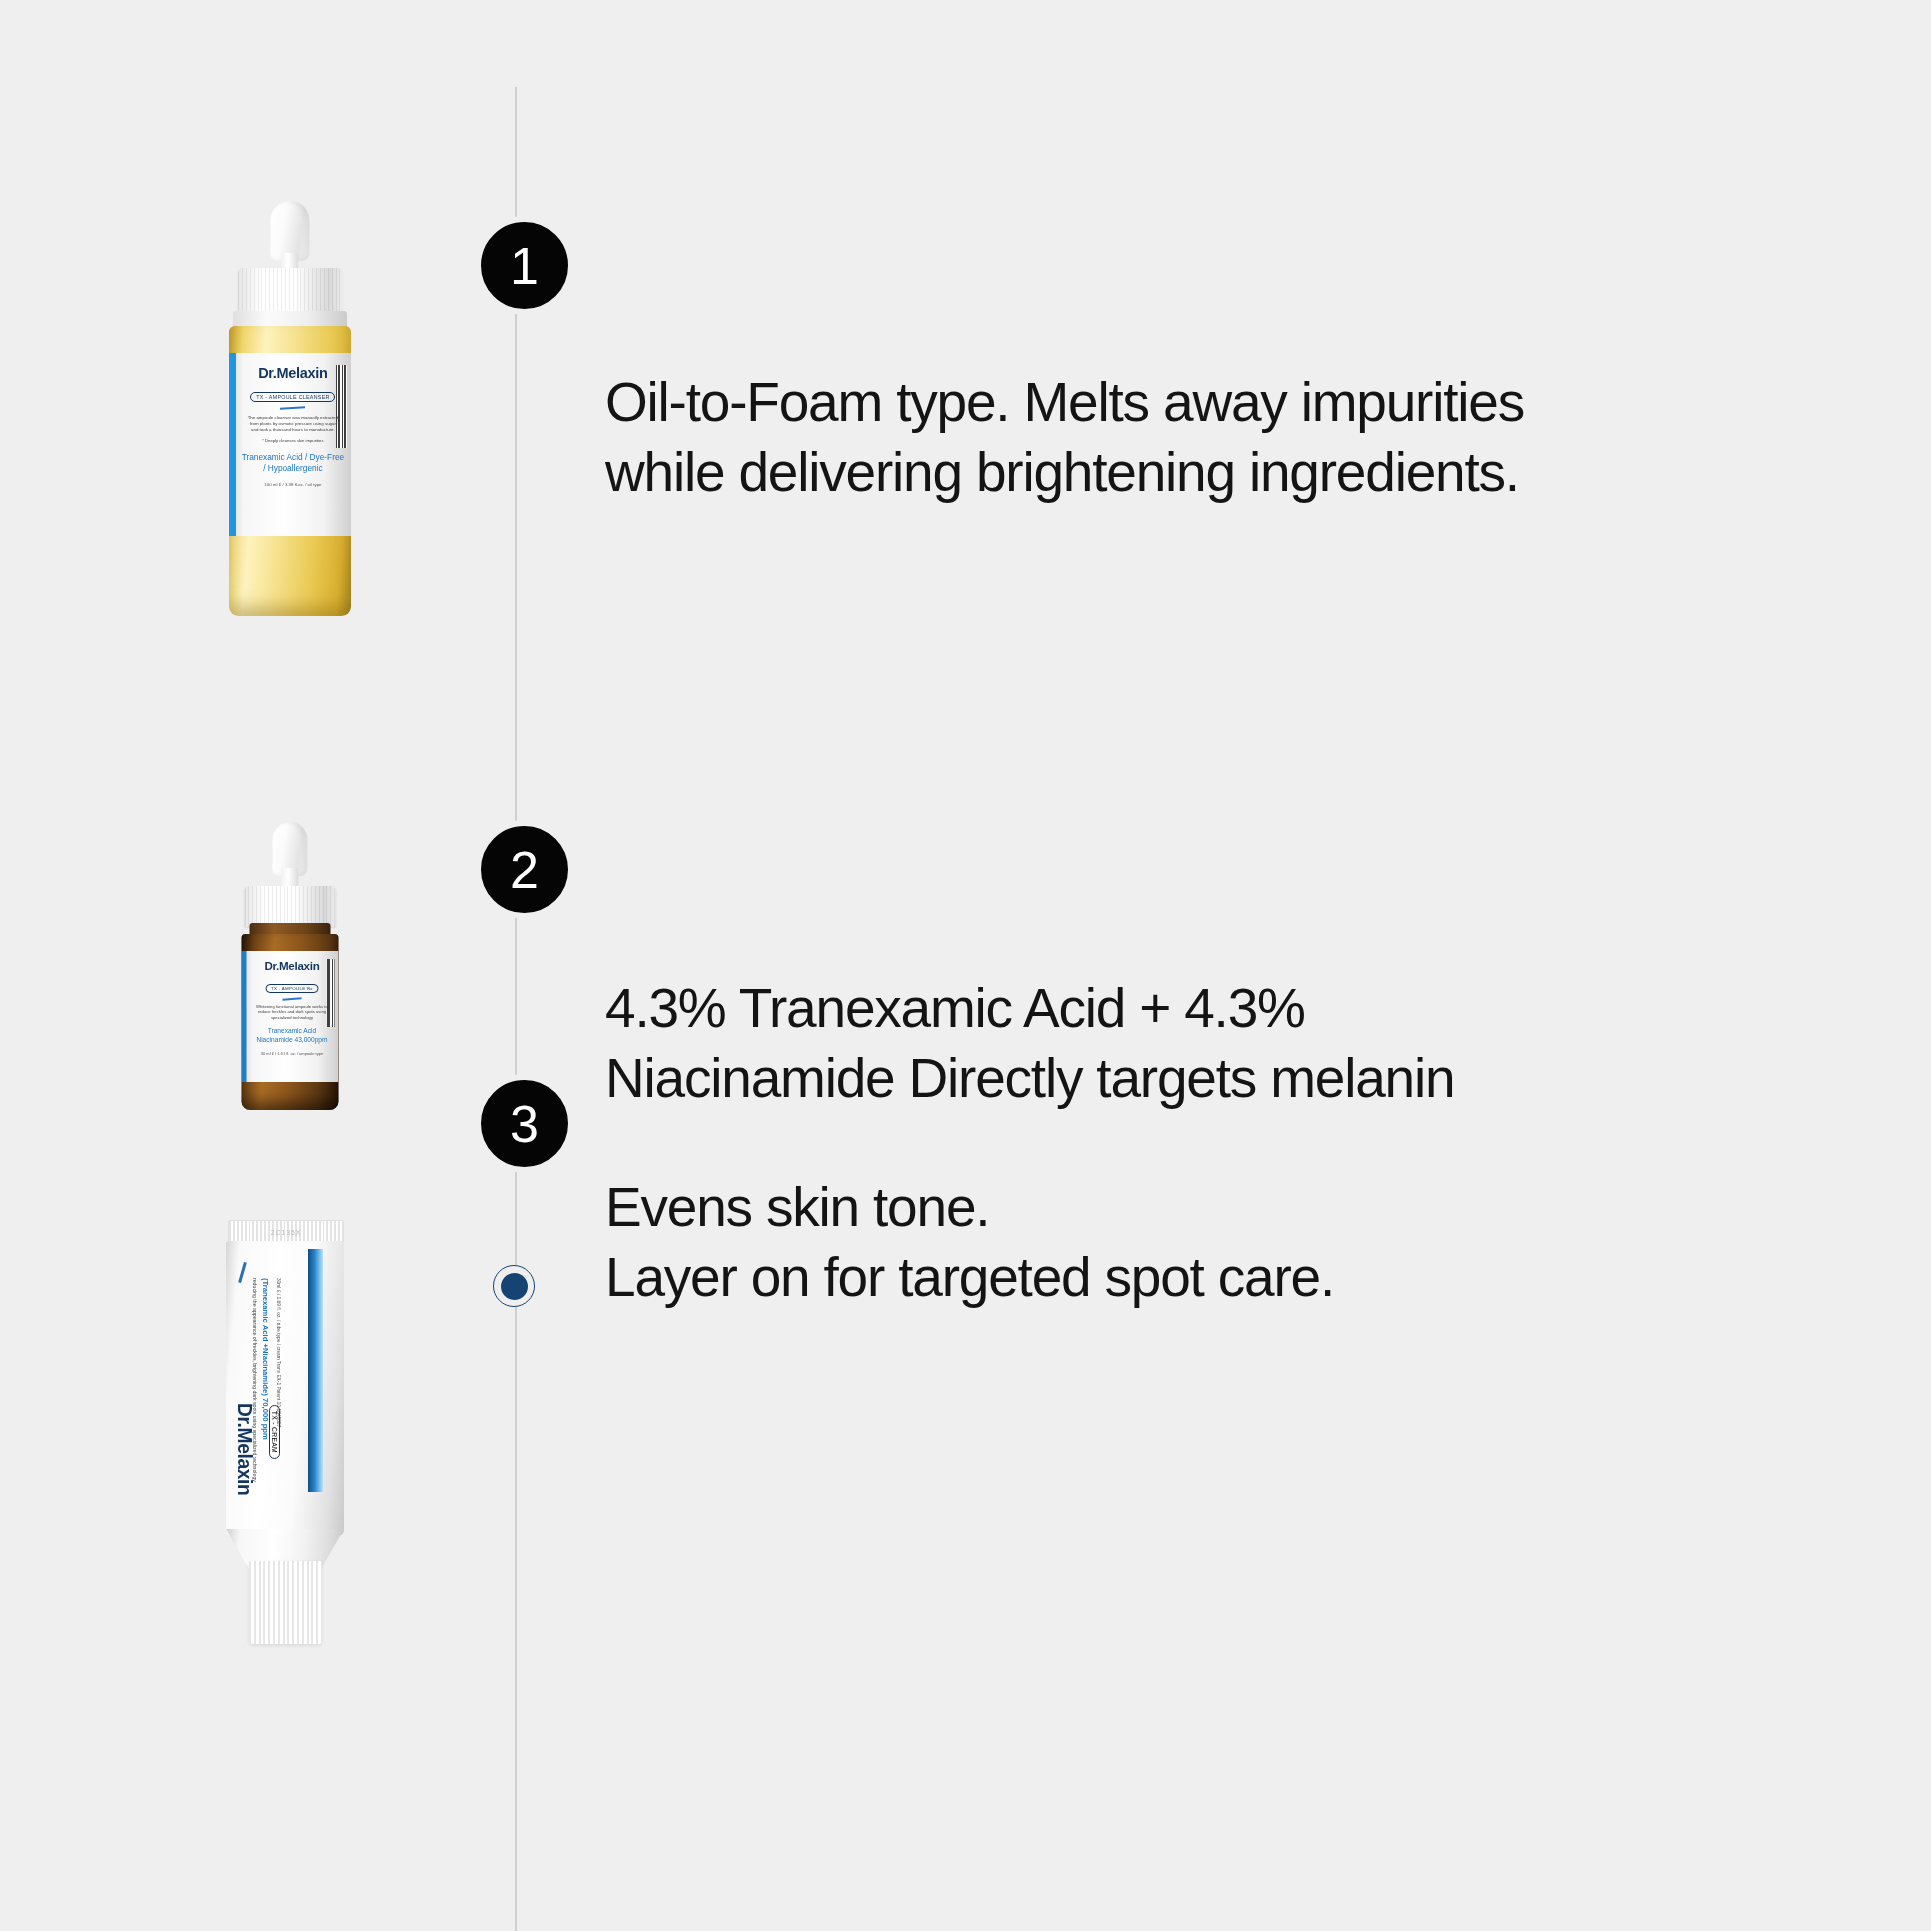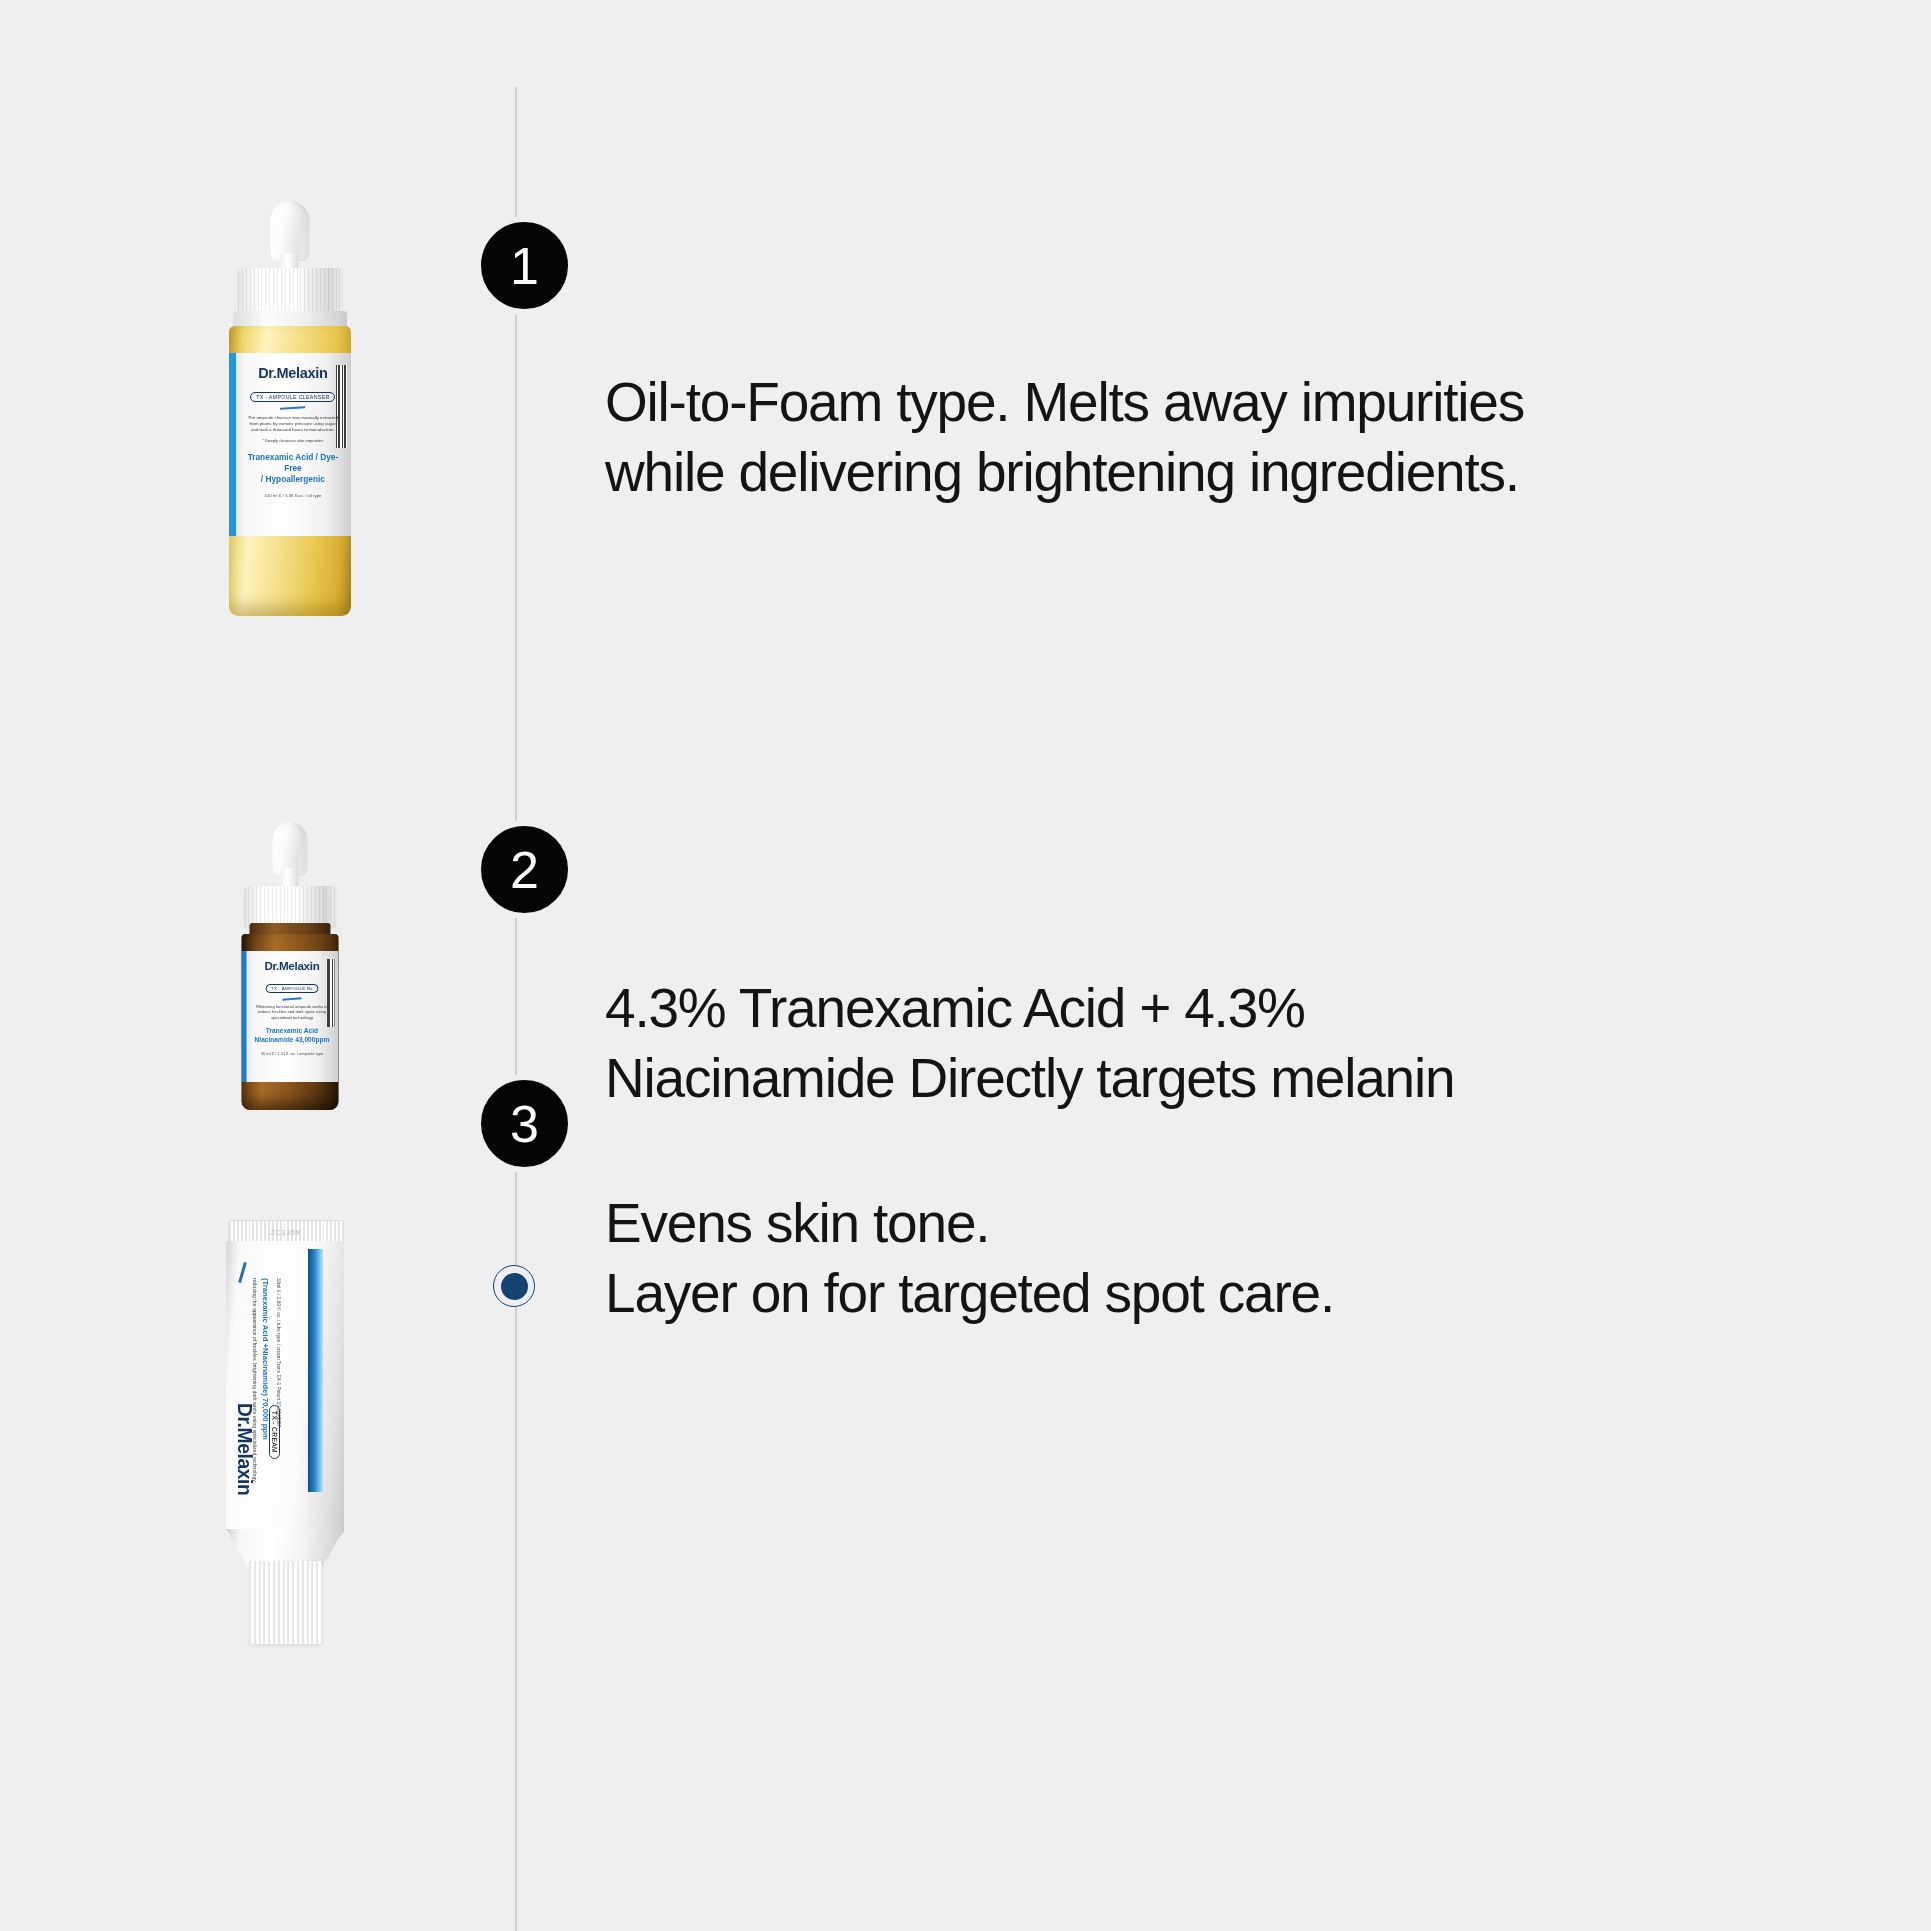--- a/index.html
+++ b/index.html
@@ -144,21 +144,21 @@
     letter-spacing: 0.3px;
   }
   .dash {
     width: 25px;
     height: 1.9px;
     background: #2b76c7;
     margin: 3.9px auto;
     transform: skewY(-4deg);
   }
   .fineprint { color: #3b3b3b; line-height: 1.35; }
-  .ingredient { color: #1a74c4; font-weight: bold; line-height: 1.3; }
+  .ingredient { color: #1a74c4; font-weight: normal; line-height: 1.3; }
   .volume { color: #555; }
   .barcode {
     position: absolute;
     right: 3.9px;
     background-image: repeating-linear-gradient(90deg,#222 0 1px, #fff 1px 1.9px, #222 1.9px 3.9px, #fff 3.9px 5.8px);
     opacity: .85;
   }
 
   
   .badge {
@@ -316,16 +316,16 @@
 
       <div style="position:absolute; left:46px; top:436px; width:73px; height:83px;
            background: repeating-linear-gradient(90deg,#e6e6e6 0 1.9px,#ffffff 1.9px 4.8px),
                        linear-gradient(90deg,#d4d4d4,#ffffff 30%,#f4f4f4 65%,#cfcfcf);
            border-radius:1.9px 1.9px 3.9px 3.9px; box-shadow: 0 1.9px 3.9px rgba(0,0,0,.08);"></div>
     </div>
   </div>
 
   <div class="badge" style="left:475px; top:-51px;">3</div>
 
-  <div class="copy" style="left:605px; top:63px; width:1246px;">Evens skin tone.
+  <div class="copy" style="left:605px; top:47px; width:1246px;">Evens skin tone.
 Layer on for targeted spot care.</div>
 </section>
 
 
 </body></html>

